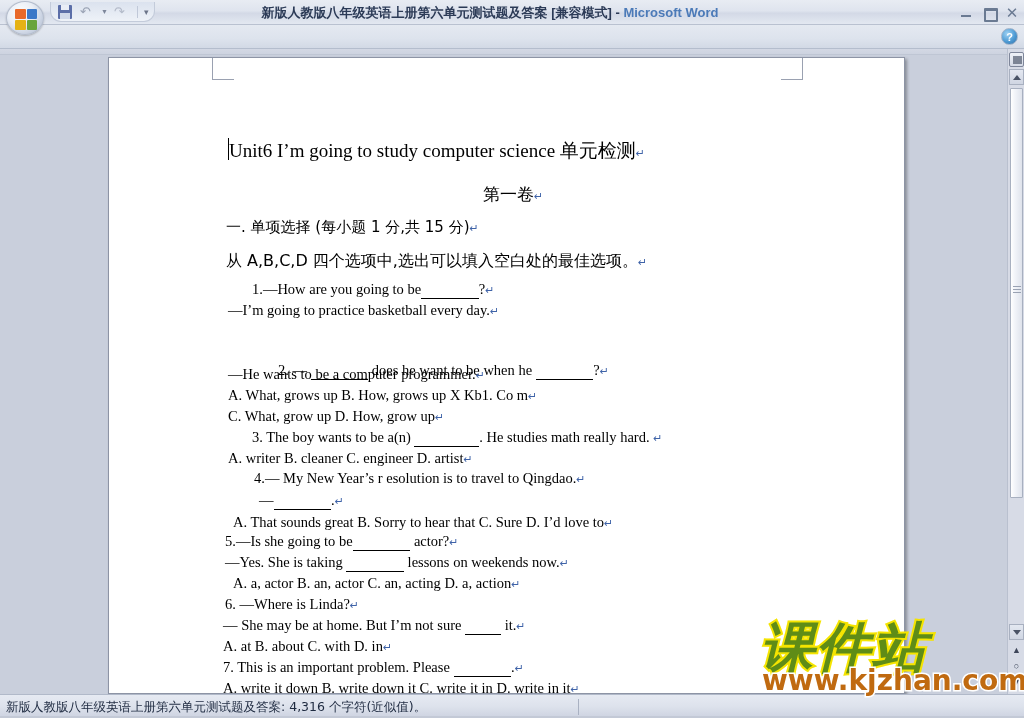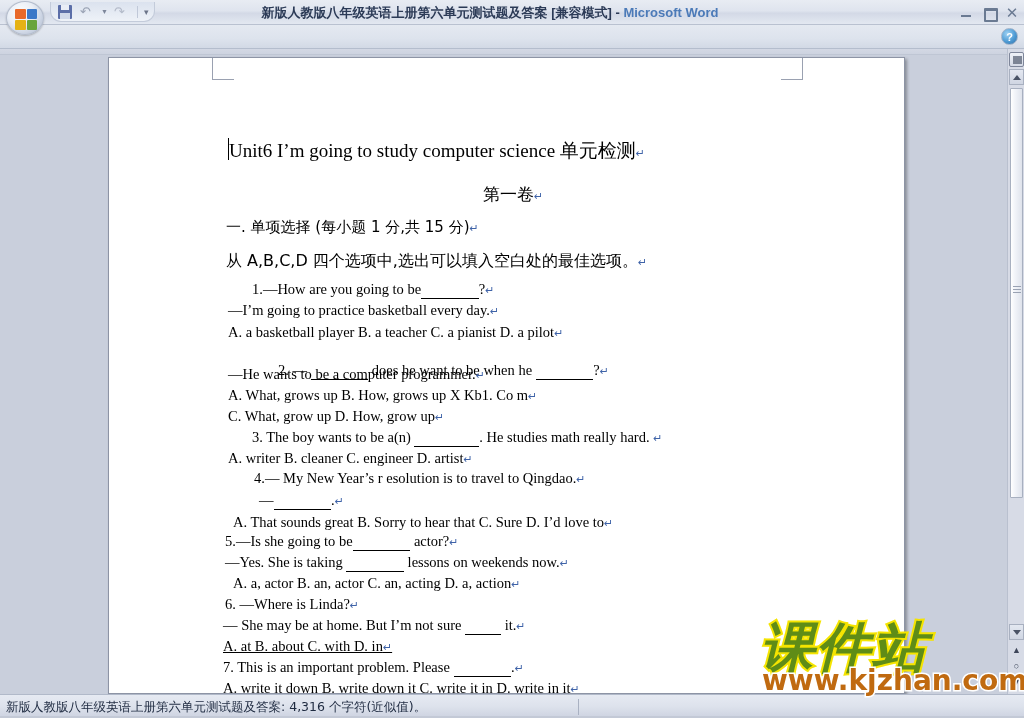--- a/index.html
+++ b/index.html
@@ -310,36 +310,35 @@
       <div class="margin-mark mm-tl"></div>
       <div class="margin-mark mm-tr"></div>
       <div class="caret"></div>
       <div class="doc" id="doc-lines">
           <div class="ln" style="left: 120px; top: 80px; font-size: 19px; text-align: right;">Unit6 I’m going to study computer science 单元检测<span class="pilcrow">↵</span></div>
           <div class="ln cn" style="left: 374px; top: 125px; font-size: 17px;">第一卷<span class="pilcrow">↵</span></div>
           <div class="ln cn" style="left: 117px; top: 160px; font-size: 15px;">一. 单项选择   (每小题 1 分,共 15 分)<span class="pilcrow">↵</span></div>
           <div class="ln cn" style="left: 117px; top: 193px; font-size: 16px;">从 A,B,C,D 四个选项中,选出可以填入空白处的最佳选项。<span class="pilcrow">↵</span></div>
           <div class="ln" style="left: 143px; top: 223px; font-size: 14.5px;">1.—How are you going to be<span class="blank" style="width: 57.6px;">&nbsp;</span>?<span class="pilcrow">↵</span></div>
           <div class="ln" style="left: 119px; top: 244px; font-size: 14.5px;">—I’m going to practice basketball  every day.<span class="pilcrow">↵</span></div>
-          <div class="ln" style="left: 119px; top: 266px; font-size: 14.5px;">A. a basketball player    B. a teacher    C. a pianist    D. a pilot<span class="pilcrow">↵</span></div>
           <div class="ln" style="left: 145px; top: 304px; font-size: 14.5px; margin-left: 24px;">2. —  <span class="blank" style="width: 57.6px;">&nbsp;</span>  does he want to be when he  <span class="blank" style="width: 57.6px;">&nbsp;</span>?<span class="pilcrow">↵</span></div>
           <div class="ln" style="left: 119px; top: 308px; font-size: 14.5px;">—He wants to be a computer programmer.<span class="pilcrow">↵</span></div>
           <div class="ln" style="left: 119px; top: 329px; font-size: 14.5px;">A. What, grows up      B. How, grows up     X Kb1. Co m<span class="pilcrow">↵</span></div>
           <div class="ln" style="left: 119px; top: 350px; font-size: 14.5px;">C. What, grow up       D. How, grow up<span class="pilcrow">↵</span></div>
           <div class="ln" style="left: 143px; top: 371px; font-size: 14.5px;">3. The boy wants to be a(n) <span class="blank" style="width: 64.8px;">&nbsp;</span>. He studies math really hard. <span class="pilcrow">↵</span></div>
           <div class="ln" style="left: 119px; top: 392px; font-size: 14.5px;">A. writer       B. cleaner       C. engineer       D. artist<span class="pilcrow">↵</span></div>
           <div class="ln" style="left: 145px; top: 412px; font-size: 14.5px;">4.—  My New Year’s r esolution is  to travel to Qingdao.<span class="pilcrow">↵</span></div>
           <div class="ln" style="left: 150px; top: 434px; font-size: 14.5px;">—<span class="blank" style="width: 57.6px;">&nbsp;</span>.<span class="pilcrow">↵</span></div>
           <div class="ln" style="left: 124px; top: 456px; font-size: 14.5px;">A. That sounds great    B. Sorry to hear that   C. Sure    D. I’d love to<span class="pilcrow">↵</span></div>
           <div class="ln" style="left: 116px; top: 475px; font-size: 14.5px;">5.—Is she going to be<span class="blank" style="width: 57.6px;">&nbsp;</span>  actor?<span class="pilcrow">↵</span></div>
           <div class="ln" style="left: 116px; top: 496px; font-size: 14.5px;">—Yes. She is taking  <span class="blank" style="width: 57.6px;">&nbsp;</span>  lessons on weekends  now.<span class="pilcrow">↵</span></div>
           <div class="ln" style="left: 124px; top: 517px; font-size: 14.5px;">A. a, actor      B. an, actor       C. an, acting       D. a, action<span class="pilcrow">↵</span></div>
           <div class="ln" style="left: 116px; top: 538px; font-size: 14.5px;">6.  —Where is Linda?<span class="pilcrow">↵</span></div>
           <div class="ln" style="left: 114px; top: 559px; font-size: 14.5px;">—  She may be at home. But I’m not sure  <span class="blank" style="width: 36px;">&nbsp;</span>  it.<span class="pilcrow">↵</span></div>
-          <div class="ln" style="left: 114px; top: 580px; font-size: 14.5px; text-decoration: underline;">A. at              B. about            C. with            D. in<span class="pilcrow">↵</span></div>
+          <div class="ln" style="left: 114px; top: 580px; font-size: 14.5px;">A. at              B. about            C. with            D. in<span class="pilcrow">↵</span></div>
           <div class="ln" style="left: 114px; top: 601px; font-size: 14.5px;">7. This is an important problem. Please  <span class="blank" style="width: 57.6px;">&nbsp;</span>.<span class="pilcrow">↵</span></div>
           <div class="ln" style="left: 114px; top: 622px; font-size: 14.5px; text-decoration: underline;">A. write it down        B. write down it        C. write it in          D. write in it<span class="pilcrow">↵</span></div>
         </div>
     </div>
   </div>
 
   <div class="vscroll">
     <div class="vs-selbrowse"></div>
     <div class="vs-up">
         <i class="vs-arrow"></i>

